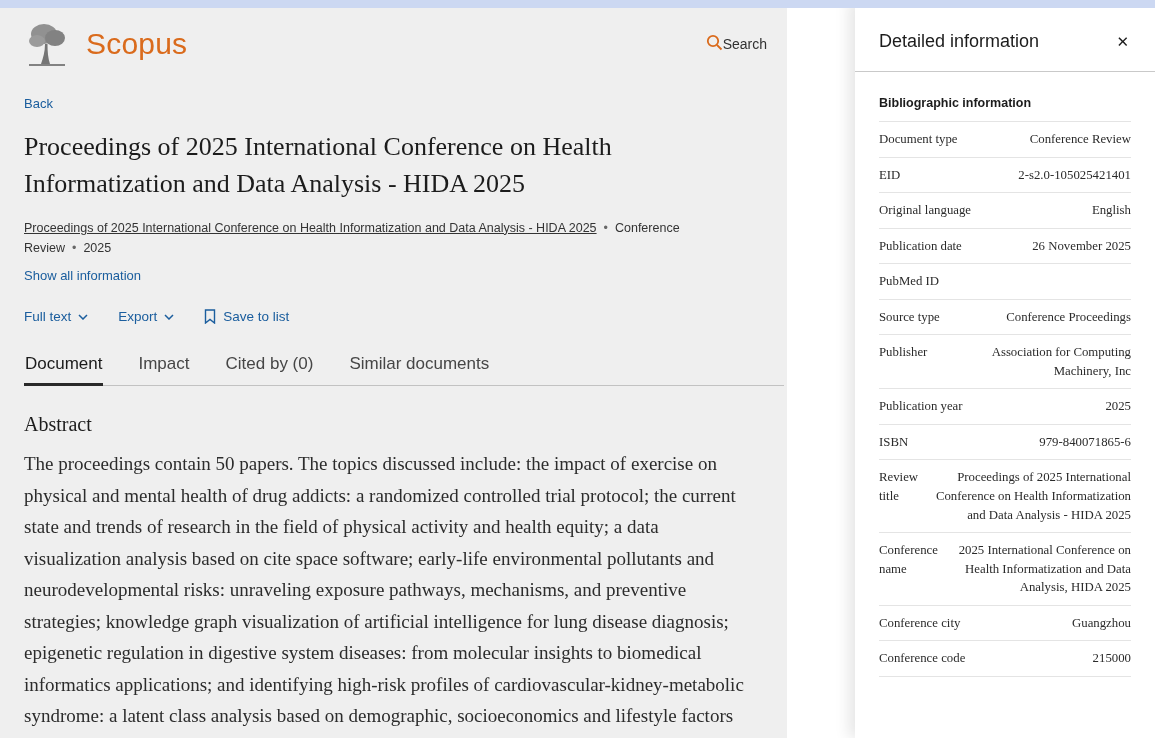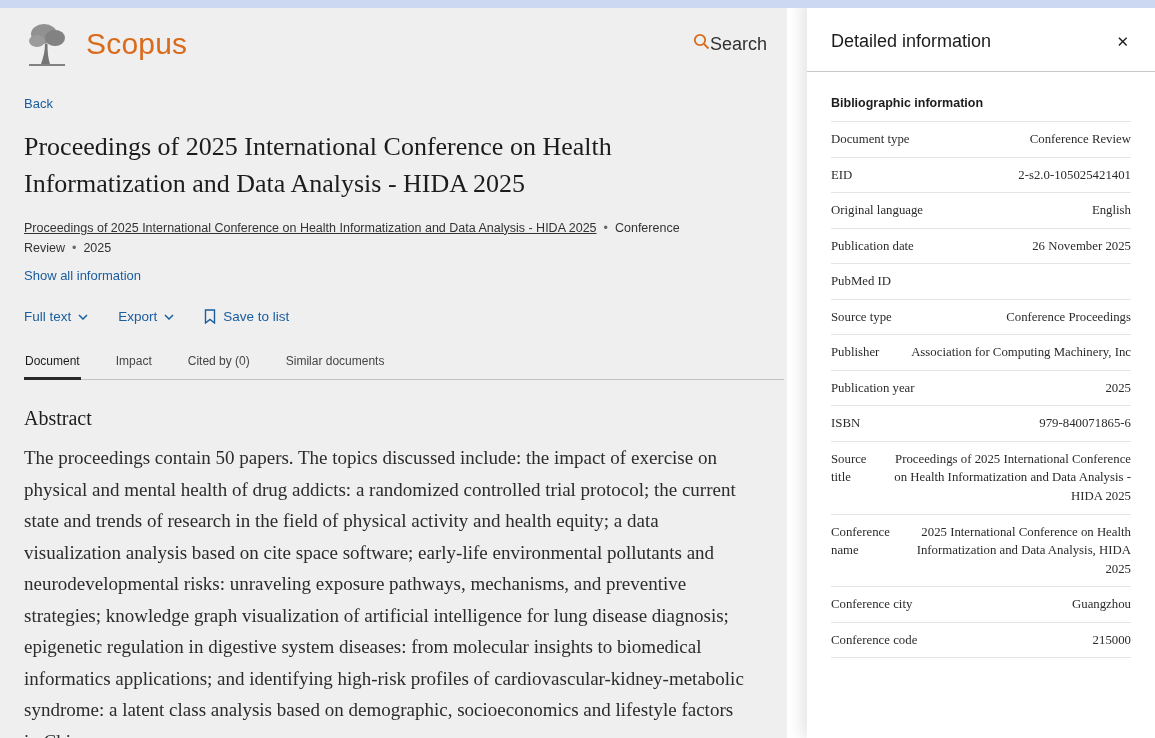--- a/index.html
+++ b/index.html
@@ -30,21 +30,21 @@
 
   .site-header {
     display: flex; align-items: center; justify-content: space-between;
     padding: 12px 12px 10px 24px; height: 70px;
   }
   .brand { display: flex; align-items: center; gap: 16px; cursor: pointer; }
   .brand-logo { width: 46px; height: 48px; display: block; }
   .brand-name { font-size: 30px; color: #e9711c; letter-spacing: 0.2px; }
   .search-trigger {
     display: flex; align-items: center; 
-    font-size: 18px; color: #333333; cursor: pointer; padding: 6px 8px;
+    font-size: 14px; color: #333333; cursor: pointer; padding: 6px 8px;
   }
 
   .doc-main { padding: 6px 40px 0 24px; }
 
   .link-blue { color: #1b63a8; text-decoration: none; cursor: pointer; }
   .back-link { display: inline-block; font-size: 13px; margin-top: 12px; }
 
   .doc-title {
     font-family: "Liberation Serif", serif;
     font-weight: 400;
@@ -63,40 +63,40 @@
 
   .action-bar { margin-top: 25px; display: flex; align-items: center; gap: 30px; }
   .action { display: inline-flex; align-items: center; gap: 7px; font-size: 13.5px; color: #1b63a8; cursor: pointer; }
   .action svg { display: block; }
 
   .tab-bar {
     margin-top: 30px; display: flex; gap: 34px;
     border-bottom: 1px solid #cfcfcf; width: 760px;
   }
   .tab {
-    font-size: 12px; color: #4a4a4a; padding: 0 1px 9px 1px;
+    font-size: 17px; color: #4a4a4a; padding: 0 1px 9px 1px;
     cursor: pointer; border-bottom: 3px solid transparent; margin-bottom: -1px;
   }
   .tab.active { color: #1c1c1c; border-bottom-color: #2b2b2b; }
 
   .abstract-heading {
     font-family: "Liberation Serif", serif; font-weight: 400;
     font-size: 20px; color: #1d1d1d; margin-top: 27px;
   }
   .abstract-text {
     font-family: "Liberation Serif", serif;
     font-size: 19px; line-height: 1.66; color: #2e2e2e;
     max-width: 748px; margin-top: 12px;
   }
   .copyright-clip { margin-top: 46px; height: 9px; overflow: hidden; }
   .copyright { font-size: 13px; color: #8f8f8f; }
 
   
   .detail-panel {
-    position: absolute; top: 0; right: 0; width: 348px; height: 738px;
+    position: absolute; top: 0; right: 0; width: 300px; height: 738px;
     background: #ffffff; z-index: 40;
     box-shadow: -6px 0 14px rgba(0,0,0,0.10);
   }
   .panel-header {
     display: flex; align-items: center; justify-content: space-between;
     padding: 30px 22px 18px 24px;
     border-bottom: 1px solid #c9c9c9;
   }
   .panel-title { font-size: 18px; color: #1c1c1c; font-weight: 400; }
   .panel-close {
@@ -242,21 +242,21 @@
     </div>
     <div class="info-row">
       <span class="info-label">Publication year</span>
       <span class="info-value">2025</span>
     </div>
     <div class="info-row">
       <span class="info-label">ISBN</span>
       <span class="info-value">979-840071865-6</span>
     </div>
     <div class="info-row">
-      <span class="info-label">Source title</span>
+      <span class="info-label">Review title</span>
       <span class="info-value">Proceedings of 2025 International Conference on Health Informatization and Data Analysis - HIDA 2025</span>
     </div>
     <div class="info-row">
       <span class="info-label">Conference name</span>
       <span class="info-value">2025 International Conference on Health Informatization and Data Analysis, HIDA 2025</span>
     </div>
     <div class="info-row">
       <span class="info-label">Conference city</span>
       <span class="info-value">Guangzhou</span>
     </div>

